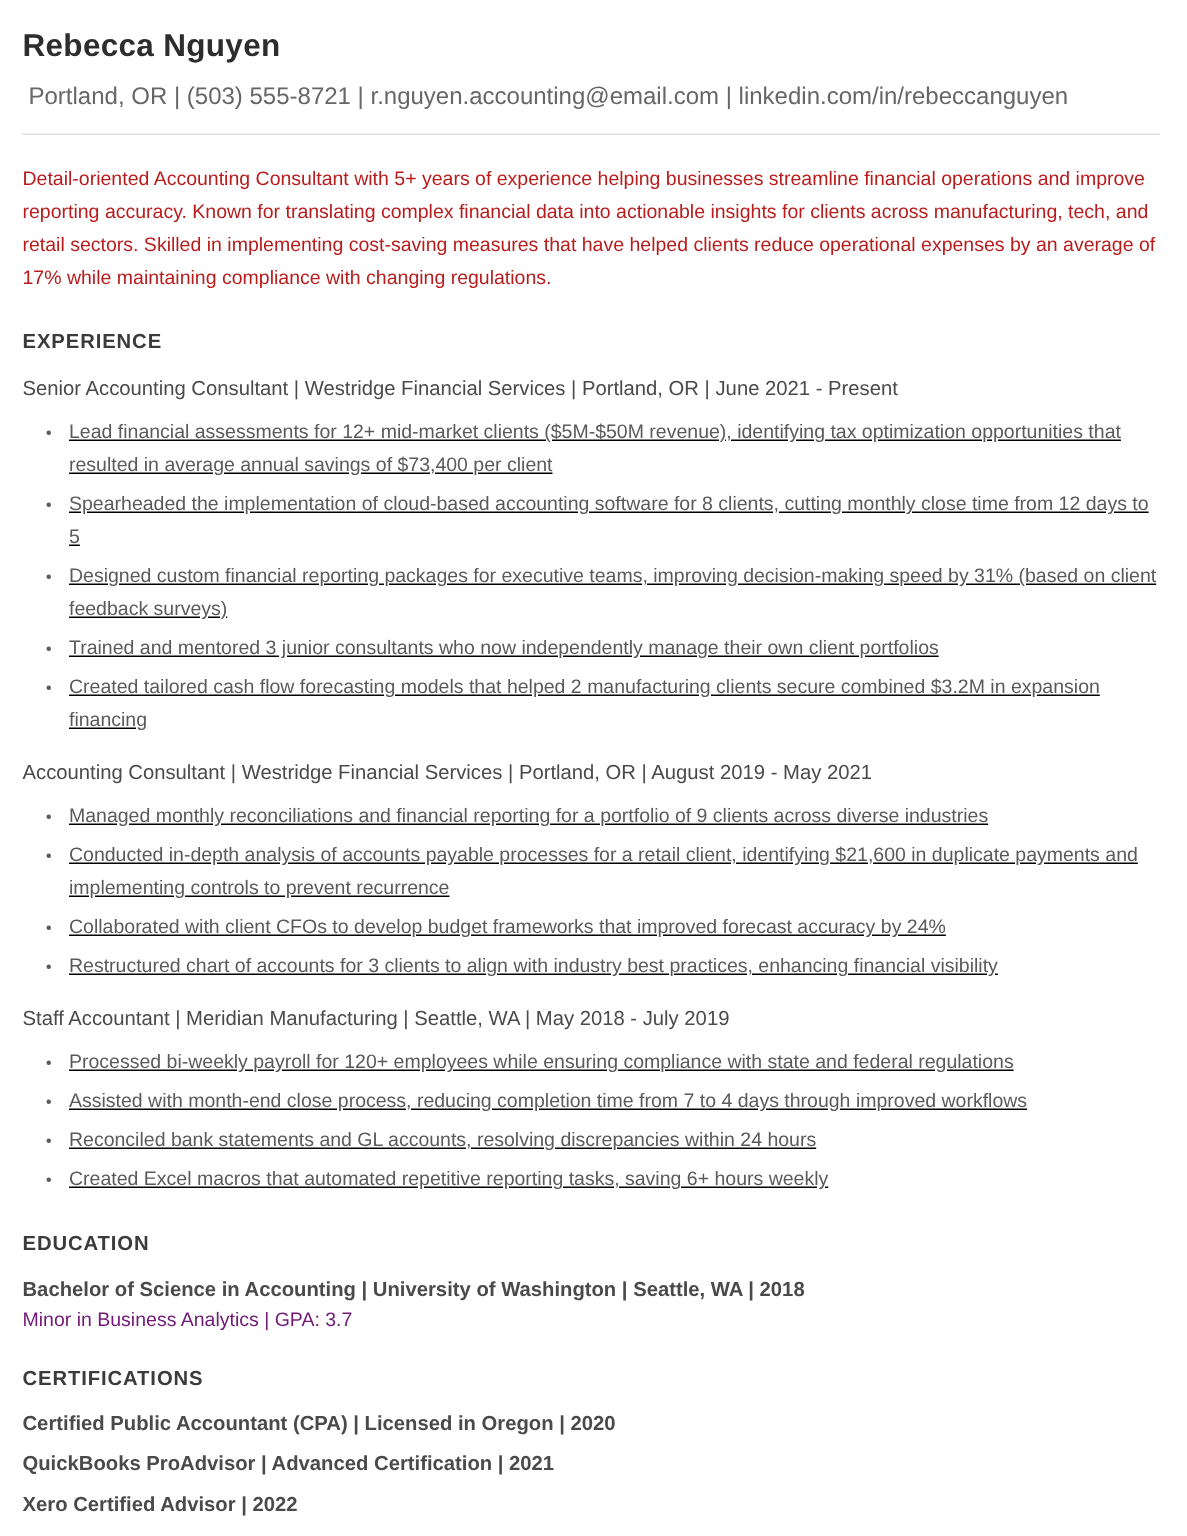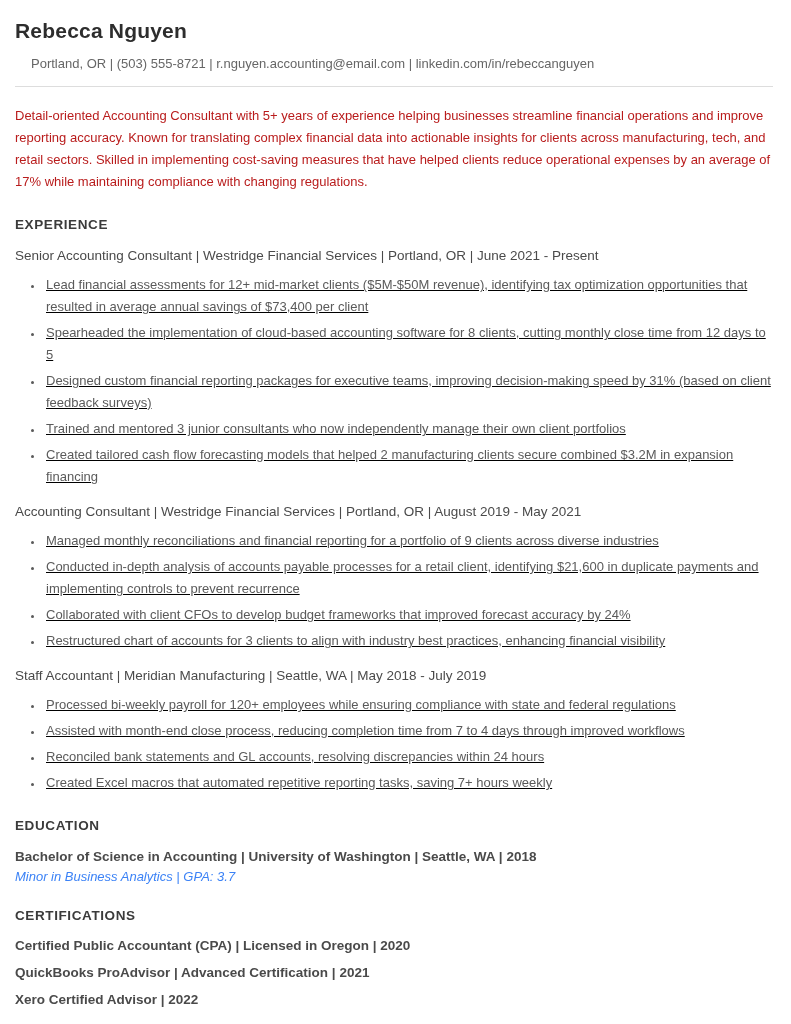--- a/index.html
+++ b/index.html
@@ -20,22 +20,22 @@
     padding: 19px 18px 0 15px;
   }
   .name {
     margin: 0;
     font-size: 21px;
     font-weight: 700;
     color: #2d2d2d;
     letter-spacing: 0.2px;
   }
   .contact {
-    margin: 13px 16px 0;
-    font-size: 13px;
+    margin: 13px 4px 0;
+    font-size: 16px;
     color: #666666;
   }
   .divider {
     border: none;
     border-top: 1px solid #dddddd;
     margin: 15px 0 0;
   }
   .summary {
     margin: 18px 0 0;
     font-size: 13px;
@@ -74,22 +74,21 @@
   }
   .degree {
     margin: 16px 0 0;
     font-size: 13.5px;
     font-weight: 700;
     color: #4a4a4a;
   }
   .degree-details {
     margin: 5px 0 0;
     font-size: 13px;
-    font-style: italic;
-    color: #3b82f6;
+    color: #701a75;
   }
   .cert-list {
     margin-top: 15px;
   }
   .cert {
     margin: 0 0 12px;
     font-size: 13.5px;
     font-weight: 700;
     color: #4a4a4a;
   }
@@ -123,21 +122,21 @@
     <li>Conducted in-depth analysis of accounts payable processes for a retail client, identifying $21,600 in duplicate payments and implementing controls to prevent recurrence</li>
     <li>Collaborated with client CFOs to develop budget frameworks that improved forecast accuracy by 24%</li>
     <li>Restructured chart of accounts for 3 clients to align with industry best practices, enhancing financial visibility</li>
   </ul>
 
   <h3 class="job-title">Staff Accountant | Meridian Manufacturing | Seattle, WA | May 2018 - July 2019</h3>
   <ul class="bullets">
     <li>Processed bi-weekly payroll for 120+ employees while ensuring compliance with state and federal regulations</li>
     <li>Assisted with month-end close process, reducing completion time from 7 to 4 days through improved workflows</li>
     <li>Reconciled bank statements and GL accounts, resolving discrepancies within 24 hours</li>
-    <li>Created Excel macros that automated repetitive reporting tasks, saving 7+ hours weekly</li>
+    <li>Created Excel macros that automated repetitive reporting tasks, saving 6+ hours weekly</li>
   </ul>
 
   <h2 class="section-heading">EDUCATION</h2>
   <h3 class="degree">Bachelor of Science in Accounting | University of Washington | Seattle, WA | 2018</h3>
   <p class="degree-details">Minor in Business Analytics | GPA: 3.7</p>
 
   <h2 class="section-heading">CERTIFICATIONS</h2>
   <div class="cert-list">
     <p class="cert">Certified Public Accountant (CPA) | Licensed in Oregon | 2020</p>
     <p class="cert">QuickBooks ProAdvisor | Advanced Certification | 2021</p>

